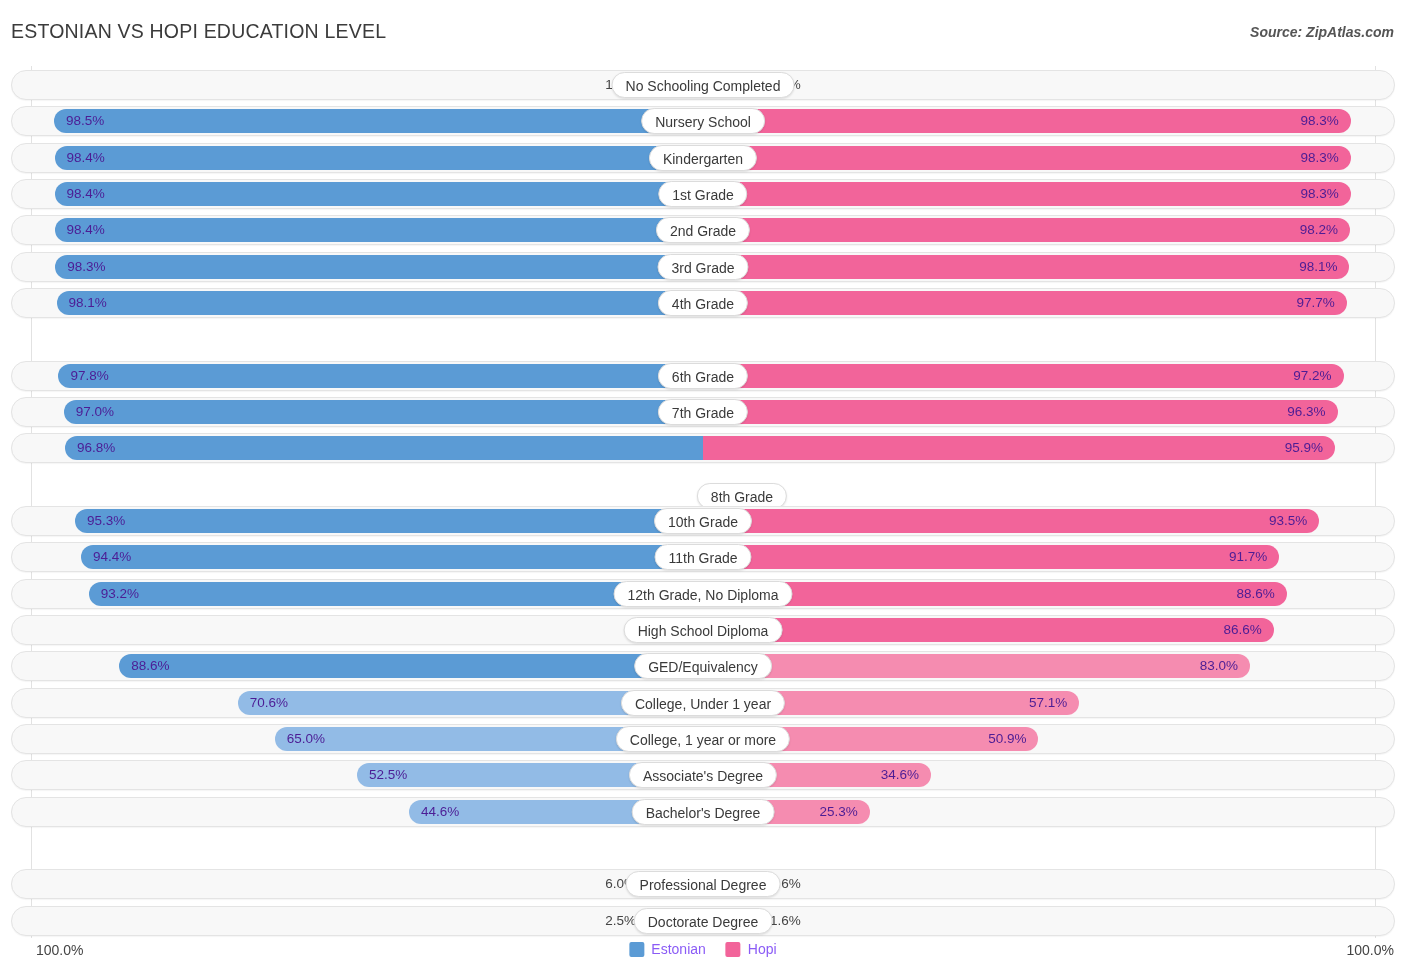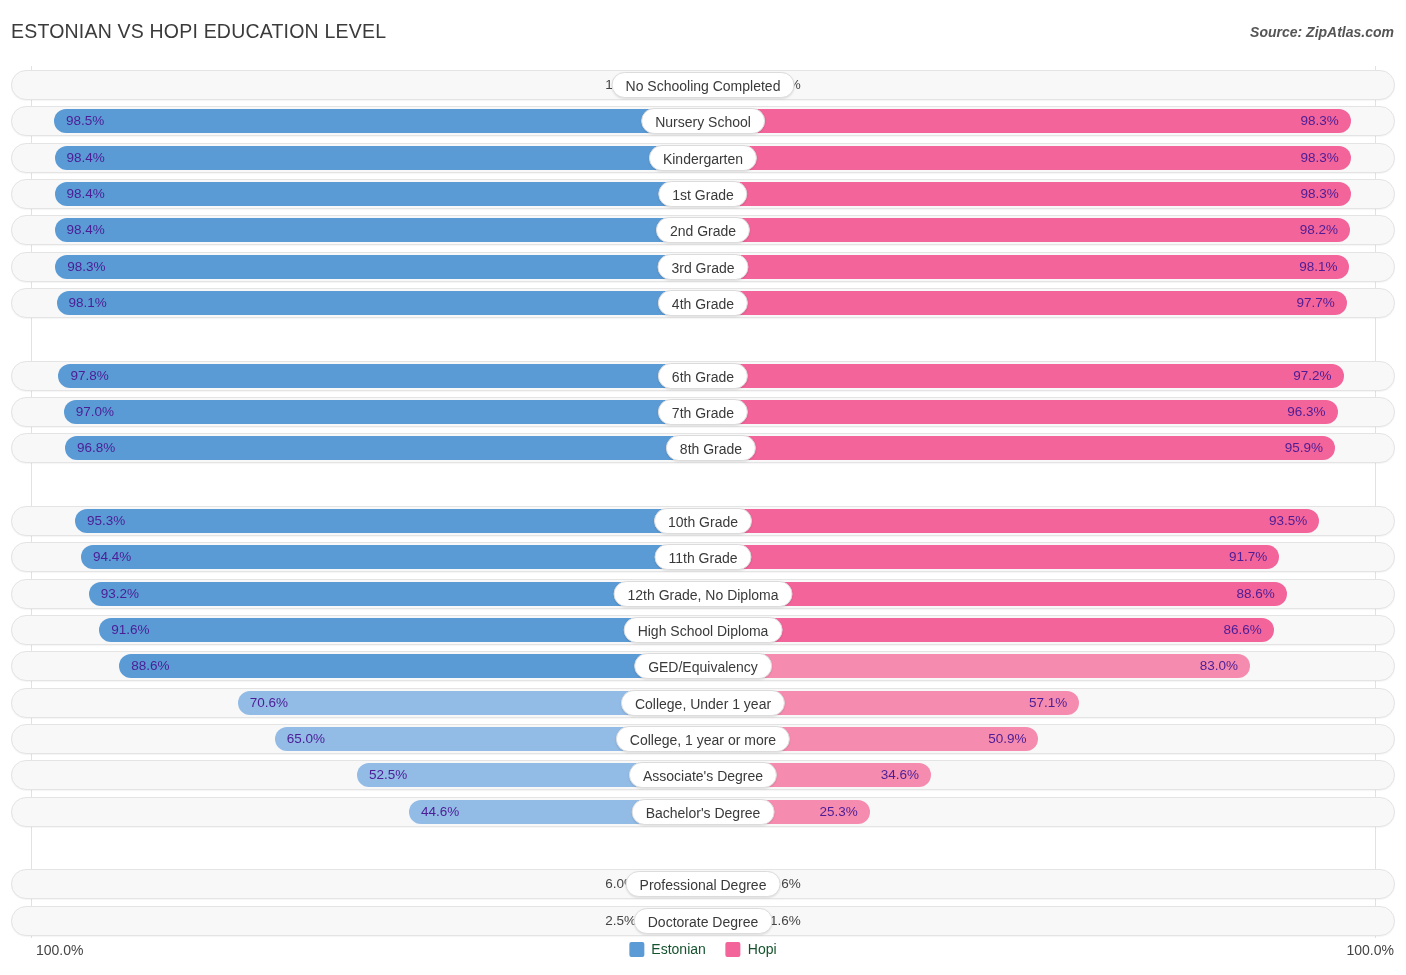--- a/index.html
+++ b/index.html
@@ -132,21 +132,21 @@
     top: 941px;
     left: 50%;
     transform: translateX(-50%);
     display: flex;
     align-items: center;
     gap: 20px;
     white-space: nowrap;
   }
   .legend-item { display: flex; align-items: center; gap: 7px; }
   .swatch { width: 15px; height: 15px; border-radius: 2px; }
-  .legend-label { font-size: 14px; color: #14532d; }
+  .legend-label { font-size: 14px; color: #8b5cf6; }
 </style>
 </head>
 <body>
 
 <div id="chart-root">
 
   <div class="hdr-title">ESTONIAN VS HOPI EDUCATION LEVEL</div>
   <div class="hdr-source">Source: ZipAtlas.com</div>
 
   <div class="plot" id="plot">
@@ -241,21 +241,21 @@
         <div class="pill" style="left: 692px;">7th Grade</div>
       </div>
       <div class="row" style="top: 367.3px;">
         <div class="track"></div>
         <div class="bar left" style="left: 54.088px; width: 637.912px; background: rgb(91, 155, 213);">
           <span class="inval">96.8%</span>
         </div>
         <div class="bar right" style="left: 692px; width: 631.981px; background: rgb(242, 100, 154);">
           <span class="inval">95.9%</span>
         </div>
-        <div class="pill" style="left: 700px;">8th Grade</div>
+        <div class="pill" style="left: 731px; margin-top: 48px;">8th Grade</div>
       </div>
       <div class="row" style="top: 439.96px;">
         <div class="track"></div>
         <div class="bar left" style="left: 63.973px; width: 628.027px; background: rgb(91, 155, 213);">
           <span class="inval">95.3%</span>
         </div>
         <div class="bar right" style="left: 692px; width: 616.165px; background: rgb(242, 100, 154);">
           <span class="inval">93.5%</span>
         </div>
         <div class="pill" style="left: 692px;">10th Grade</div>
@@ -275,23 +275,20 @@
         <div class="bar left" style="left: 77.812px; width: 614.188px; background: rgb(91, 155, 213);">
           <span class="inval">93.2%</span>
         </div>
         <div class="bar right" style="left: 692px; width: 583.874px; background: rgb(242, 100, 154);">
           <span class="inval">88.6%</span>
         </div>
         <div class="pill" style="left: 692px;">12th Grade, No Diploma</div>
       </div>
       <div class="row" style="top: 548.95px;">
         <div class="track"></div>
-        <div class="bar left" style="left: 88.356px; width: 603.644px; background: rgb(91, 155, 213);">
-          <span class="inval">91.6%</span>
-        </div>
         <div class="bar right" style="left: 692px; width: 570.694px; background: rgb(242, 100, 154);">
           <span class="inval">86.6%</span>
         </div>
         <div class="pill" style="left: 692px;">High School Diploma</div>
       </div>
       <div class="row" style="top: 585.28px;">
         <div class="track"></div>
         <div class="bar left" style="left: 108.126px; width: 583.874px; background: rgb(91, 155, 213);">
           <span class="inval">88.6%</span>
         </div>

